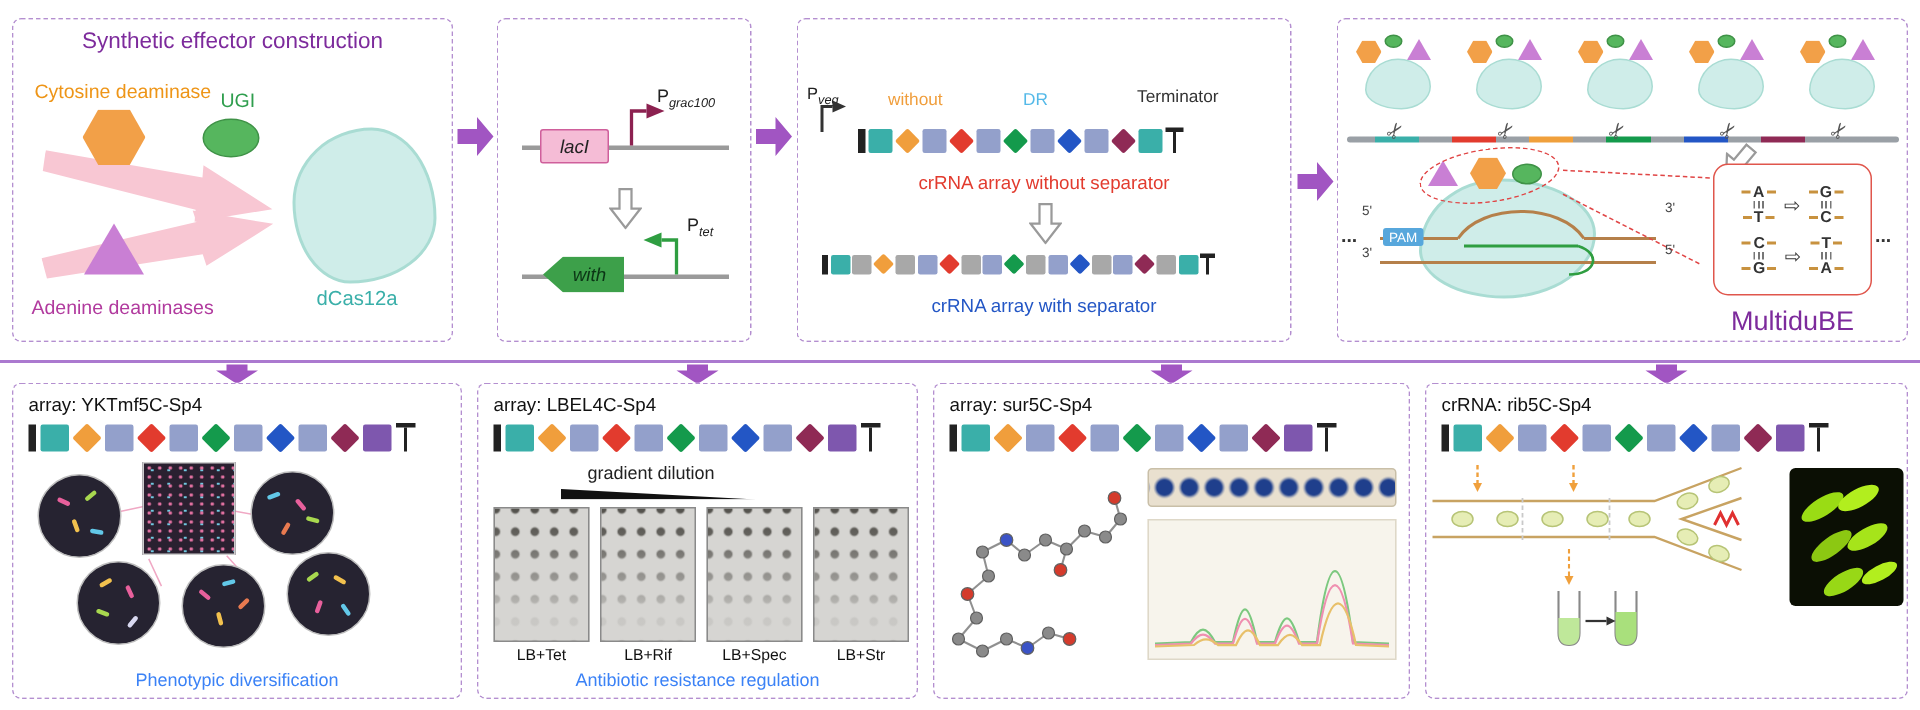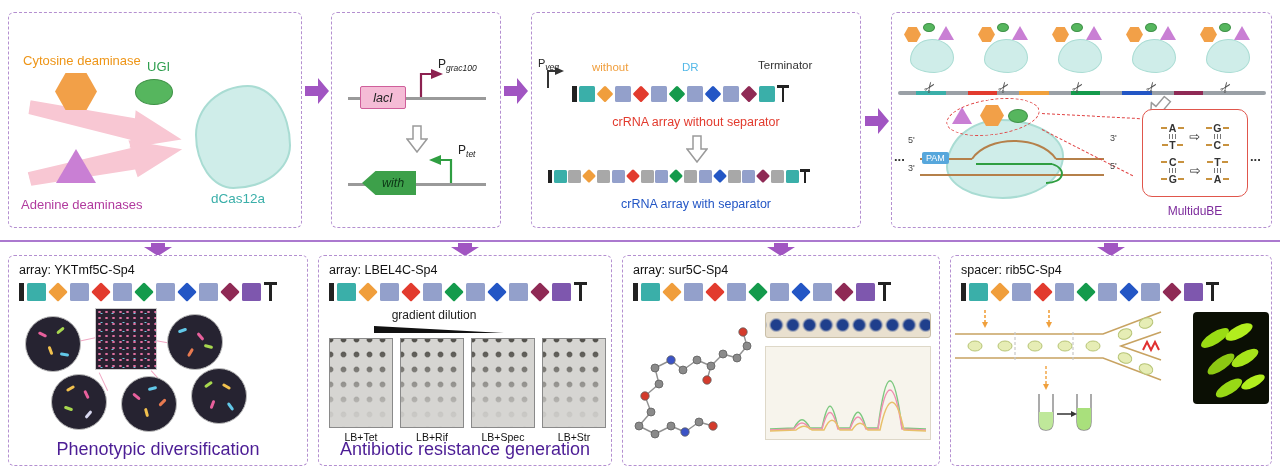--- a/index.html
+++ b/index.html
@@ -1,20 +1,20 @@
 <!DOCTYPE html>
 <html><head>
 <meta charset="utf-8">
 <style>
   *{box-sizing:border-box;margin:0;padding:0}
   body{font-family:"Liberation Sans",sans-serif;background:#fff}
   .canvas{position:relative;width:1280px;height:473px;background:#fff;overflow:hidden}
   .dbox{position:absolute;border:1.6px dashed #b48fd0;border-radius:6px;background:#fff}
   .btitle{position:absolute;top:6px;left:0;width:100%;text-align:center;color:#7d2b9c;font-size:15px;white-space:nowrap}
-  .ptitle{position:absolute;bottom:5px;left:0;width:100%;text-align:center;color:#4c1d95;font-size:18px;white-space:nowrap}
+  .ptitle{position:absolute;bottom:5px;left:0;width:100%;text-align:center;color:#3b82f6;font-size:12px;white-space:nowrap}
   .lbl{position:absolute;white-space:nowrap}
   .alabel{position:absolute;left:10px;top:7px;font-size:12.5px;color:#111;white-space:nowrap}
   .abs{position:absolute}
   .plabel{position:absolute;font-size:12px;color:#222;white-space:nowrap}
   .plabel sub{font-size:8.5px;font-style:italic}
   .gene{font-style:italic}
   
   .array{position:absolute;display:flex;align-items:center}
   .blk{display:inline-block;flex:none}
   .sq{border-radius:1.5px}
@@ -62,20 +62,21 @@
     background-size:16.6px 100%;background-position:2px 0}
   .chrom{position:absolute;left:142px;top:90px;width:166px;height:94px;border:1px solid #ded8c8;background:#f7f4ec}
   .fluor{position:absolute;left:242px;top:56px;width:76px;height:92px;border-radius:4px;background:#0b0f04;overflow:hidden}
 </style>
 </head>
 <body>
 
 <div class="canvas">
 
   <div class="dbox" style="left:8px;top:12px;width:294px;height:216px">
+    <div class="btitle">Synthetic effector construction</div>
     <svg class="abs" style="left:20px;top:74px;transform:rotate(12deg);transform-origin:left center" width="158" height="40">
       <path d="M0,13 L106,9 L105,1 L156,20 L107,39 L106,31 L1,27 Z" fill="#f8c7d3"></path>
     </svg>
     <svg class="abs" style="left:20px;top:146px;transform:rotate(-11deg);transform-origin:left center" width="158" height="40">
       <path d="M0,13 L106,9 L105,1 L156,20 L107,39 L106,31 L1,27 Z" fill="#f8c7d3"></path>
     </svg>
     <div class="lbl" style="left:14px;top:40px;color:#ee9517;font-size:13px">Cytosine deaminase</div>
     <div class="hex" style="left:46px;top:60px;width:42px;height:37px"></div>
     <div class="lbl" style="left:138px;top:46px;color:#2f9e4e;font-size:13px">UGI</div>
     <div class="gellipse" style="left:126px;top:66px;width:38px;height:26px"></div>
@@ -261,21 +262,21 @@
           <span class="base">T</span>
           <span class="rung"></span>
           <span class="base">A</span>
         </span>
       </div>
     </div>
 
     <div class="lbl" style="left:218px;top:120px;font-size:9px;color:#444">3'</div>
     <div class="lbl" style="left:218px;top:148px;font-size:9px;color:#444">5'</div>
     <div class="lbl" style="left:358px;top:136px;font-size:13px;font-weight:bold;color:#333">...</div>
-    <div class="lbl" style="left:250px;top:191px;width:106px;text-align:center;color:#7d2b9c;font-size:12px">MultiduBE</div>
+    <div class="lbl" style="left:250px;top:191px;width:106px;text-align:center;color:#7d2b9c;font-size:18px">MultiduBE</div>
   </div>
 
   <div class="abs" style="left:0;top:240px;width:1280px;height:2px;background:#ab79cf"></div>
   <svg class="abs" style="left:143px;top:242px" width="30" height="15">
       <path d="M8,1 L22,1 L22,5 L29,5 L15,14 L1,5 L8,5 Z" fill="#a155c2"></path>
     </svg>
   <svg class="abs" style="left:450px;top:242px" width="30" height="15">
       <path d="M8,1 L22,1 L22,5 L29,5 L15,14 L1,5 L8,5 Z" fill="#a155c2"></path>
     </svg>
   <svg class="abs" style="left:766px;top:242px" width="30" height="15">
@@ -360,21 +361,21 @@
     <div class="lbl" style="left:40px;top:52px;width:150px;text-align:center;font-size:12px;color:#222">gradient dilution</div>
     <div class="wedge" style="left:55px;top:70px;width:130px;height:7px"></div>
     <div class="plate" style="left:10px;top:82px"></div>
     <div class="plate" style="left:81px;top:82px"></div>
     <div class="plate" style="left:152px;top:82px"></div>
     <div class="plate" style="left:223px;top:82px"></div>
     <div class="plate-lb" style="left:10px">LB+Tet</div>
     <div class="plate-lb" style="left:81px">LB+Rif</div>
     <div class="plate-lb" style="left:152px">LB+Spec</div>
     <div class="plate-lb" style="left:223px">LB+Str</div>
-    <div class="ptitle">Antibiotic resistance generation</div>
+    <div class="ptitle">Antibiotic resistance regulation</div>
   </div>
 
   <div class="dbox" style="left:622px;top:255px;width:318px;height:211px">
     <div class="alabel">array: sur5C-Sp4</div>
     <div class="array a19" style="left:10px;top:26px">
         <span class="blk cap"></span>
         <span class="blk sq" style="background: rgb(58, 175, 169);"></span>
         <span class="blk dm" style="background: rgb(240, 158, 60);"></span>
         <span class="blk sq" style="background: rgb(147, 160, 203);"></span>
         <span class="blk dm" style="background: rgb(226, 59, 46);"></span>
@@ -434,21 +435,21 @@
     <div class="chrom">
       <svg width="164" height="92" viewBox="0 0 164 92">
         <path d="M4,82 L28,81 C34,70 38,70 44,81 L56,81 C62,52 66,52 72,81 L84,81 C90,60 94,60 100,81 L112,81 C120,18 128,18 136,81 L160,82" fill="none" stroke="#7cc87f" stroke-width="1.5"></path>
         <path d="M4,83 L28,82 C34,74 38,74 44,82 L56,82 C62,60 66,60 72,82 L84,82 C90,66 94,66 100,82 L112,82 C120,30 128,30 136,82 L160,83" fill="none" stroke="#ef8fb0" stroke-width="1.5"></path>
         <path d="M4,84 L30,83 C36,78 40,78 46,83 L58,83 C64,70 68,70 74,83 L86,83 C92,74 96,74 102,83 L114,83 C122,46 130,46 138,83 L160,84" fill="none" stroke="#e8c06a" stroke-width="1.5"></path>
       </svg>
     </div>
   </div>
 
   <div class="dbox" style="left:950px;top:255px;width:322px;height:211px">
-    <div class="alabel">spacer: rib5C-Sp4</div>
+    <div class="alabel">crRNA: rib5C-Sp4</div>
     <div class="array a19" style="left:10px;top:26px">
         <span class="blk cap"></span>
         <span class="blk sq" style="background: rgb(58, 175, 169);"></span>
         <span class="blk dm" style="background: rgb(240, 158, 60);"></span>
         <span class="blk sq" style="background: rgb(147, 160, 203);"></span>
         <span class="blk dm" style="background: rgb(226, 59, 46);"></span>
         <span class="blk sq" style="background: rgb(147, 160, 203);"></span>
         <span class="blk dm" style="background: rgb(20, 154, 76);"></span>
         <span class="blk sq" style="background: rgb(147, 160, 203);"></span>
         <span class="blk dm" style="background: rgb(35, 86, 197);"></span>

